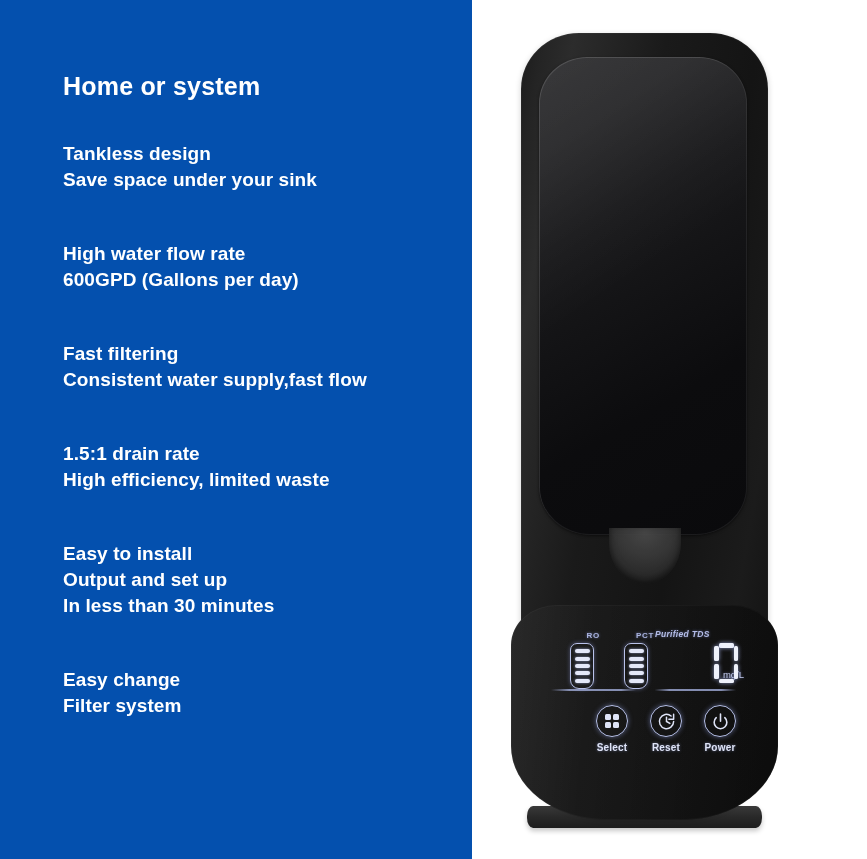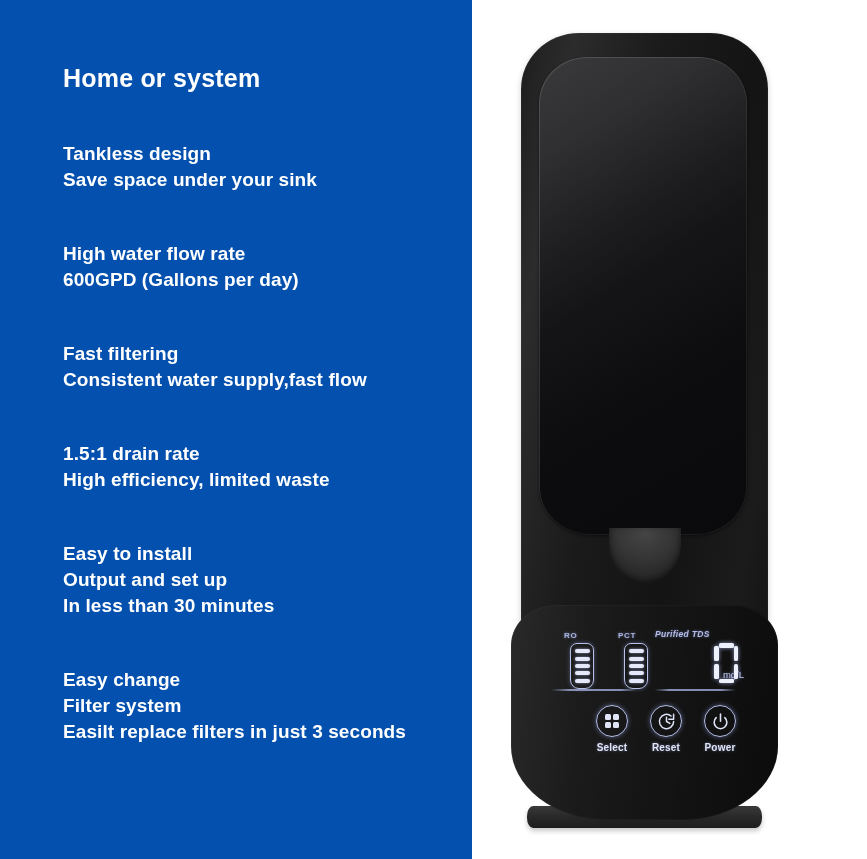--- a/index.html
+++ b/index.html
@@ -9,21 +9,21 @@
     -webkit-font-smoothing:antialiased;
   }
   #stage{position:absolute;inset:0;background:#ffffff;}
 
   
   .blue-panel{
     position:absolute;left:0;top:0;width:472px;height:859px;
     background:#0450ae;
   }
   .panel-title{
-    position:absolute;left:63px;top:64px;
+    position:absolute;left:63px;top:72px;
     font-size:25px;font-weight:bold;color:#ffffff;
     letter-spacing:.2px;white-space:nowrap;
   }
   .feature-block{
     position:absolute;left:63px;
     color:#ffffff;font-size:19px;font-weight:bold;
     line-height:26px;letter-spacing:.1px;
   }
   .feature-block .ln{display:block;white-space:nowrap;}
 
@@ -110,21 +110,21 @@
     opacity:.92;
   }
 
   
   .control-panel{
     position:absolute;left:18px;top:590px;width:208px;height:155px;
   }
   .gauges{
     position:absolute;left:25px;top:8px;display:flex;gap:18px;
   }
-  .gauge{width:36px;text-align:left;}
+  .gauge{width:36px;text-align:right;}
   .gauge-label{
     font-size:8px;color:#aab4e0;font-weight:bold;letter-spacing:.7px;
     margin-bottom:3px;text-shadow:0 0 3px rgba(150,165,235,.6);
   }
   .gauge-capsule{
     width:24px;height:46px;margin:0 auto;
     border:1.6px solid #b9c2ea;border-radius:7px 7px 9px 9px;
     box-shadow:0 0 4px rgba(150,165,235,.45);
     display:flex;flex-direction:column;justify-content:space-evenly;
     align-items:center;padding:2px 0;box-sizing:border-box;
@@ -216,21 +216,20 @@
 
     <div class="feature-block" style="top:541px;">
       <span class="ln">Easy to install</span>
       <span class="ln">Output and set up</span>
       <span class="ln">In less than 30 minutes</span>
     </div>
 
     <div class="feature-block" style="top:667px;">
       <span class="ln">Easy change</span>
       <span class="ln">Filter system</span>
-      <span class="ln">Easilt replace filters in just 3 seconds</span>
     </div>
 
   </div>
 
   <div class="device-area">
 
     <div class="base-plate"></div>
 
     <div class="device-body">
       <div class="body-texture"></div>

